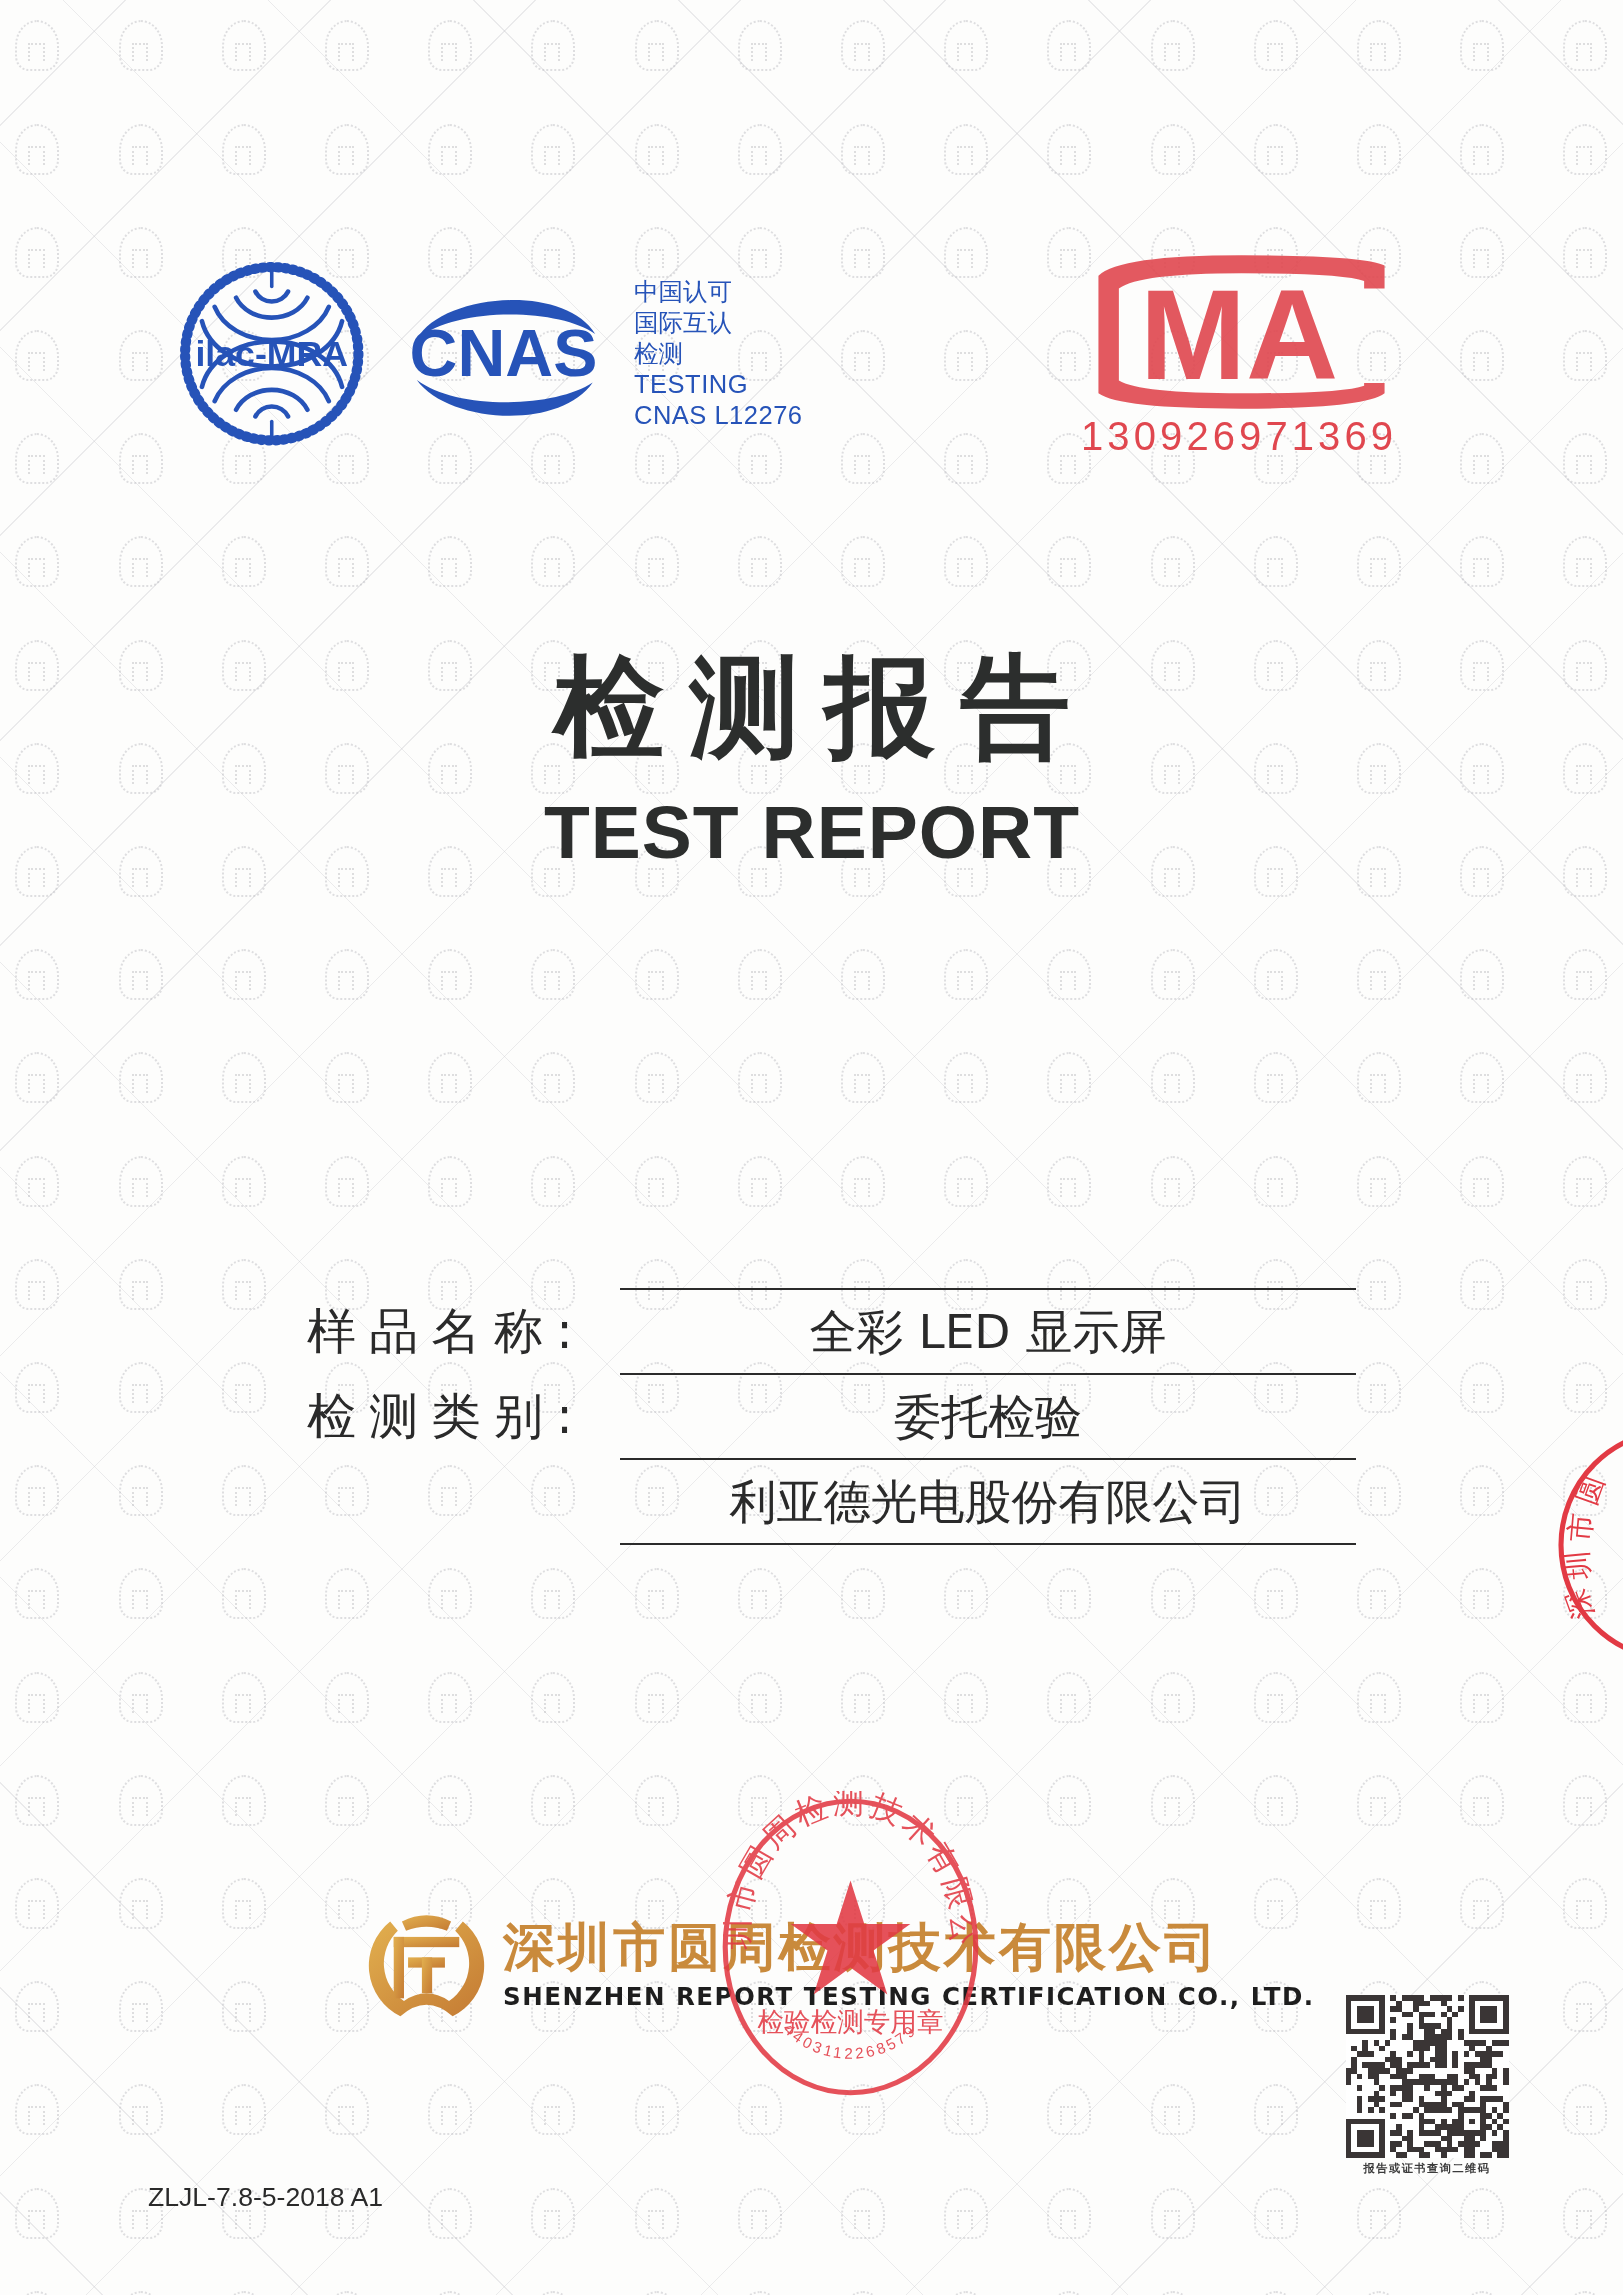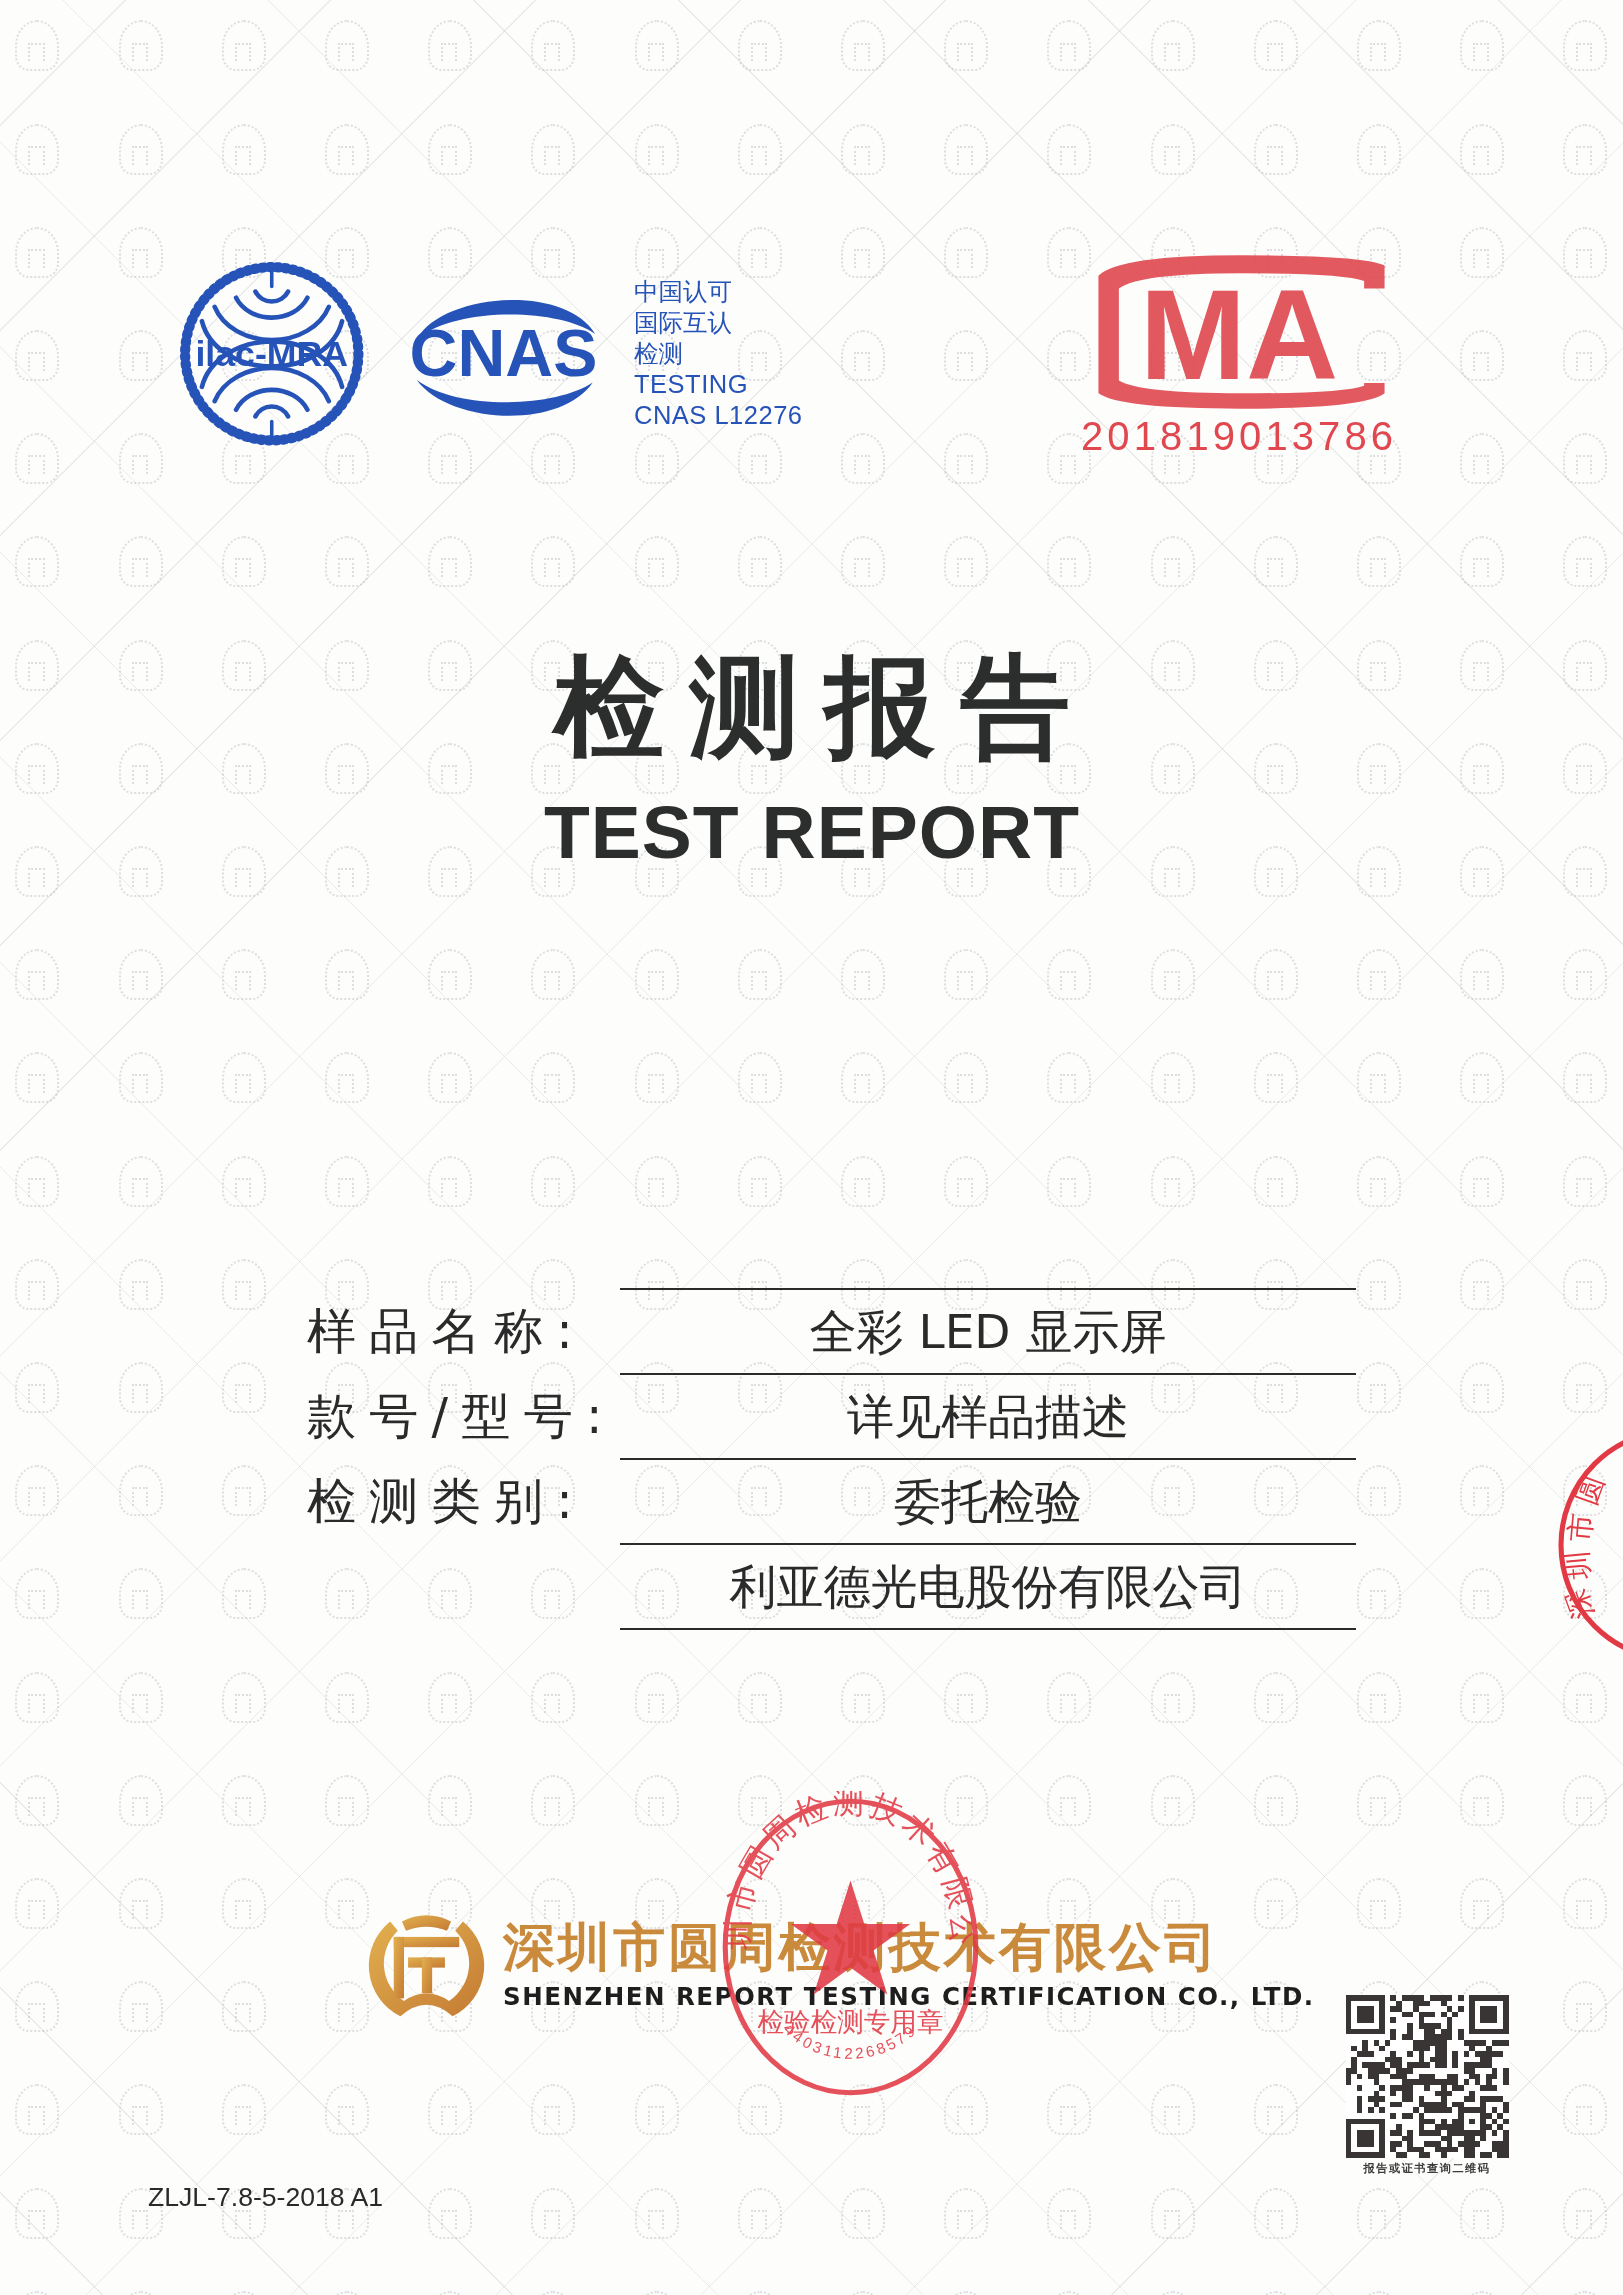--- a/index.html
+++ b/index.html
@@ -511,37 +511,32 @@
   <div class="en">TESTING</div>
   <div class="en">CNAS L12276</div>
 </div>
 
 <div class="layer cma">
   <svg viewBox="0 0 640 340" width="327" height="174">
     <path d="M600 60 L600 40 Q560 20 320 20 Q80 20 40 60 L40 290 Q80 320 320 320 Q560 320 600 290 L600 270 L560 270 L560 275 Q520 290 320 290 Q120 290 80 265 L80 85 Q120 55 320 55 Q520 55 560 70 L560 85 L600 85 Z" fill="#e0474f" opacity="0.9"></path>
     <text x="315" y="262" text-anchor="middle" font-family="Liberation Sans, sans-serif" font-weight="bold" font-size="250" fill="#e0474f" opacity="0.9">MA</text>
   </svg>
 </div>
-<div class="layer cma-num">201819013786</div>
+<div class="layer cma-num">130926971369</div>
 
 <div class="layer title-cn">检测报告</div>
 <div class="layer title-en">TEST REPORT</div>
 
 <div class="layer form">
   <div class="row">
     <div class="rule"></div>
   </div>
   <div class="row">
     <span class="label">样品名称:</span>
     <span class="value cjk">全彩 LED 显示屏</span>
-    <div class="rule"></div>
-  </div>
-  <div class="row">
-    <span class="label">款号/型号:</span>
-    <span class="value cjk">详见样品描述</span>
     <div class="rule"></div>
   </div>
   <div class="row">
     <span class="label">检测类别:</span>
     <span class="value cjk">委托检验</span>
     <div class="rule"></div>
   </div>
   <div class="row">
     <span class="value cjk">利亚德光电股份有限公司</span>
     <div class="rule"></div>

